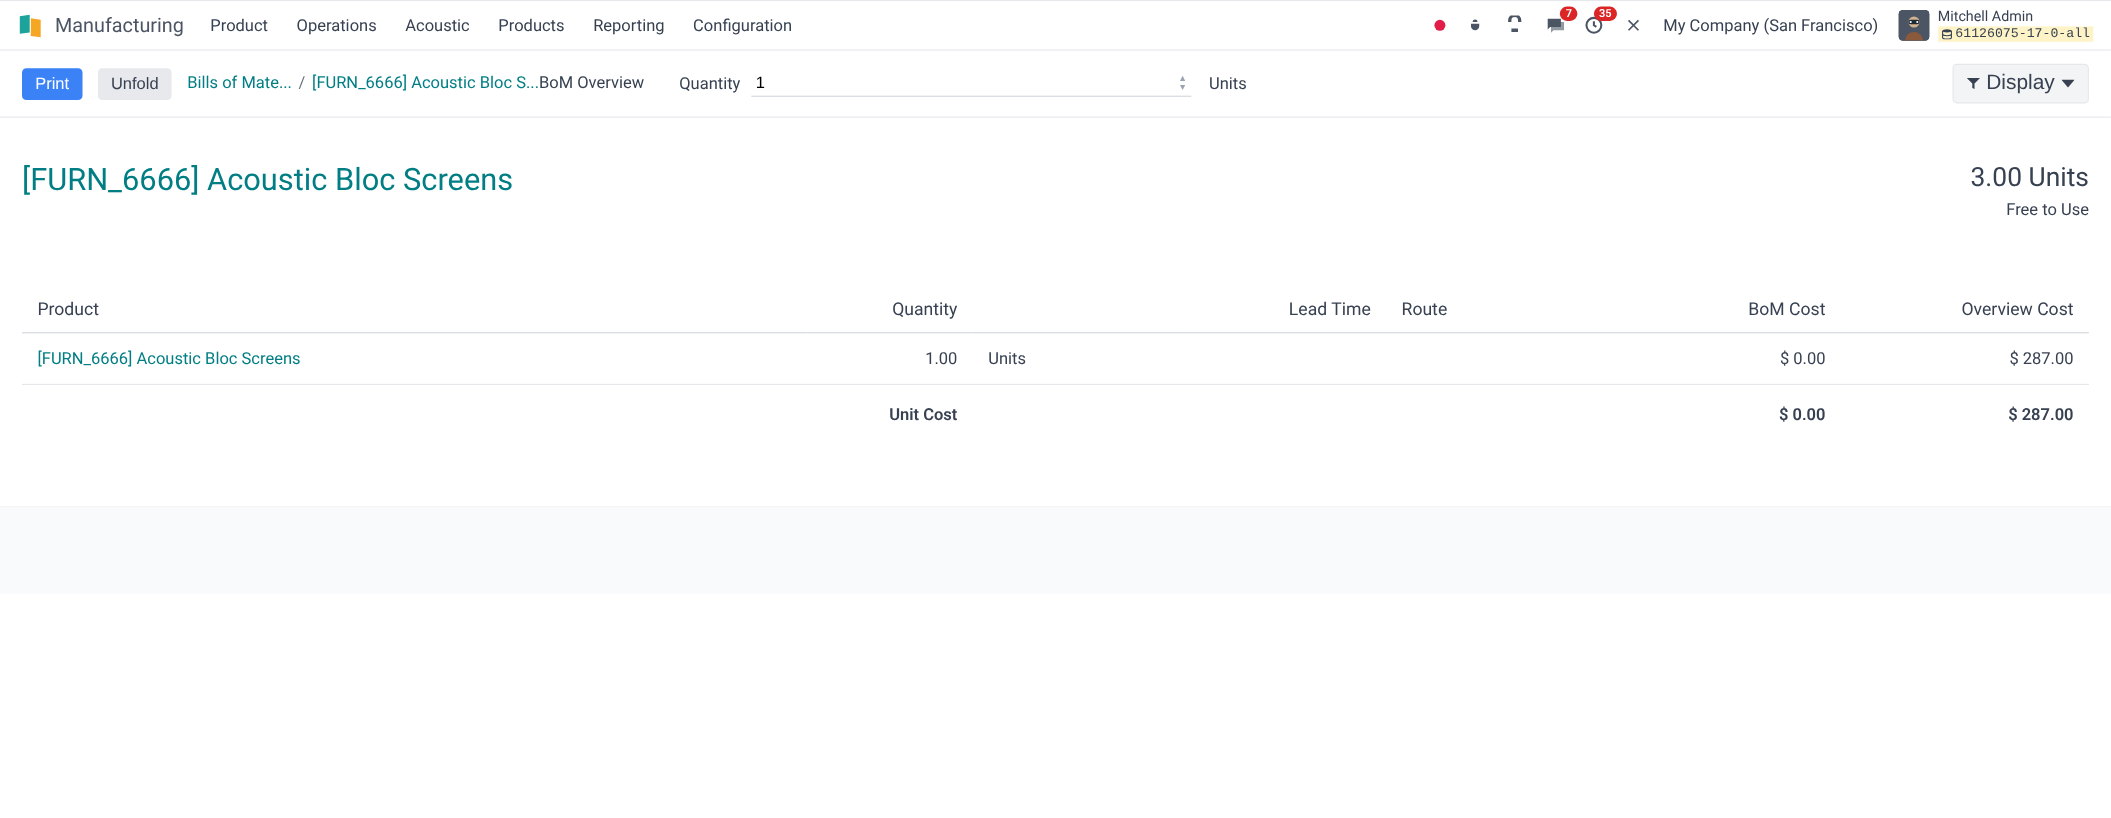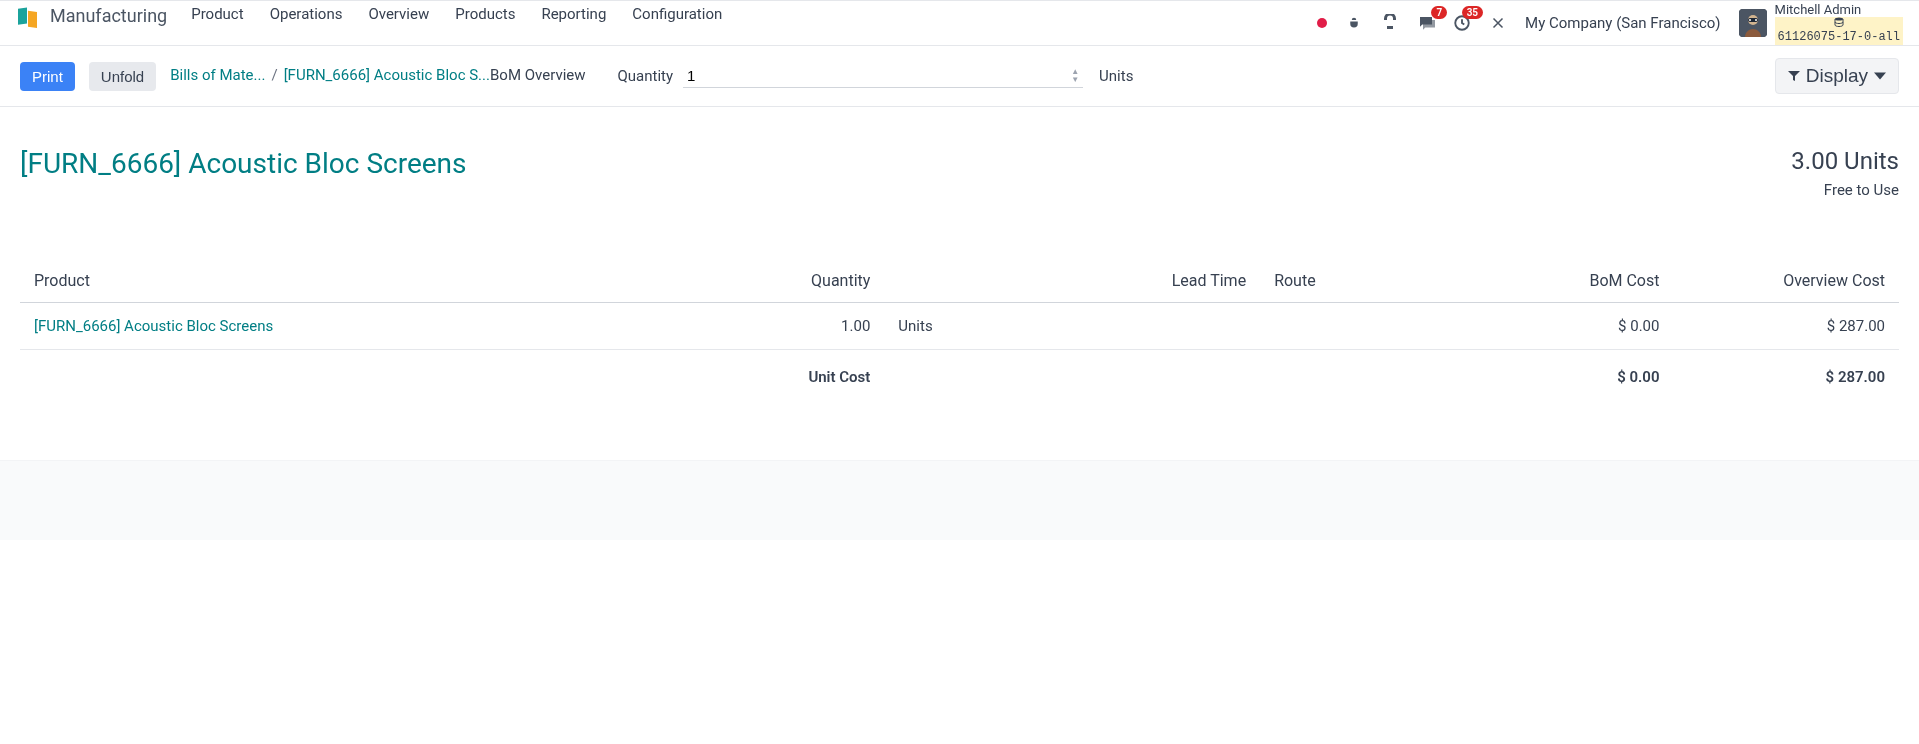--- a/index.html
+++ b/index.html
@@ -1,37 +1,37 @@
 <!DOCTYPE html>
 <html><head>
 <meta charset="utf-8">
 <style>
 * { box-sizing: border-box; margin: 0; padding: 0; }
 body { font-family: -apple-system, BlinkMacSystemFont, "Segoe UI", Roboto, sans-serif; font-size: 14px; color: #374151; background: #fff; }
 
 
-.topnav { display: flex; height: 46px; padding: 4px 16px; border-bottom: 1px solid #e5e7eb; border-top: 1px solid #e5e7eb; }
+.topnav { display: flex; align-items: center; height: 46px; padding: 16px 16px; border-bottom: 1px solid #e5e7eb; border-top: 1px solid #e5e7eb; }
 .app-icon { width: 24px; height: 24px; margin-right: 10px; display: flex; }
 .app-icon svg { width: 24px; height: 24px; }
 .app-title { font-size: 18px; color: #4b5563; margin-right: 24px; }
 .nav-items { display: flex; gap: 26px; }
 .nav-item { color: #374151; font-size: 15px; cursor: pointer; }
 .spacer { flex: 1; }
 .systray { display: flex; align-items: center; gap: 18px; }
 .red-dot { width: 10px; height: 10px; background: #e11d48; border-radius: 50%; }
 .icon-btn { position: relative; color: #4b5563; cursor: pointer; display: flex; align-items: center; }
 .icon-btn svg { width: 18px; height: 18px; }
 .badge { position: absolute; top: -8px; right: -12px; background: #dc2626; color: #fff; font-size: 10px; border-radius: 10px; padding: 1px 5px; min-width: 14px; text-align: center; font-weight: 600; }
 .company-name { color: #374151; font-size: 15px; cursor: pointer; }
 .avatar { width: 28px; height: 28px; border-radius: 4px; background: #374151; display: flex; align-items: center; justify-content: center; overflow: hidden; }
 .avatar svg { width: 28px; height: 28px; }
 .user-block { display: flex; align-items: center; gap: 8px; cursor: pointer; }
 .user-text { display: flex; flex-direction: column; line-height: 1.2; }
 .user-name { font-size: 13px; color: #374151; }
-.user-db { font-size: 12px; font-family: "Courier New", monospace; background: #fef3c7; padding: 0 3px; display: flex; align-items: center; gap: 3px; flex-direction: column; }
+.user-db { font-size: 12px; font-family: "Courier New", monospace; background: #fef3c7; padding: 0 3px; display: flex; align-items: center; gap: 3px; }
 .user-db svg { width: 10px; height: 10px; }
 
 
 .control-panel { display: flex; align-items: center; padding: 12px 20px; border-bottom: 1px solid #e5e7eb; gap: 14px; }
 .btn { padding: 6px 12px; border-radius: 4px; font-size: 15px; cursor: pointer; border: none; }
 .btn-primary { background: #3b82f6; color: #fff; }
 .btn-secondary { background: #e7e9ed; color: #374151; }
 .breadcrumb-block { display: flex; flex-direction: row; line-height: 1.3; }
 .breadcrumb-top { display: flex; gap: 6px; font-size: 15px; }
 .breadcrumb-link { color: #017e84; cursor: pointer; }
@@ -72,21 +72,21 @@
   <div class="app-icon">
     <svg viewBox="0 0 24 24">
         <rect x="2" y="4" width="9" height="16" fill="#1ba39c" transform="skewY(-8)"></rect>
         <rect x="12" y="4" width="9" height="16" fill="#f5a623" transform="skewY(8)"></rect>
       </svg>
   </div>
   <div class="app-title">Manufacturing</div>
   <div class="nav-items">
     <div class="nav-item">Product</div>
     <div class="nav-item">Operations</div>
-    <div class="nav-item">Overview</div>
+    <div class="nav-item">Acoustic</div>
     <div class="nav-item">Products</div>
     <div class="nav-item">Reporting</div>
     <div class="nav-item">Configuration</div>
   </div>
   <div class="spacer"></div>
   <div class="systray">
     <div class="red-dot"></div>
     <div class="icon-btn">
       <svg viewBox="0 0 24 24" fill="currentColor">
           <path d="M12 5a3 3 0 013 3h-6a3 3 0 013-3zm-5 5h10v3a5 5 0 01-10 0v-3zm-3-1h3m10 0h3M4 14h3m10 0h3M6 6l2 2m8-2l-2 2"></path>

